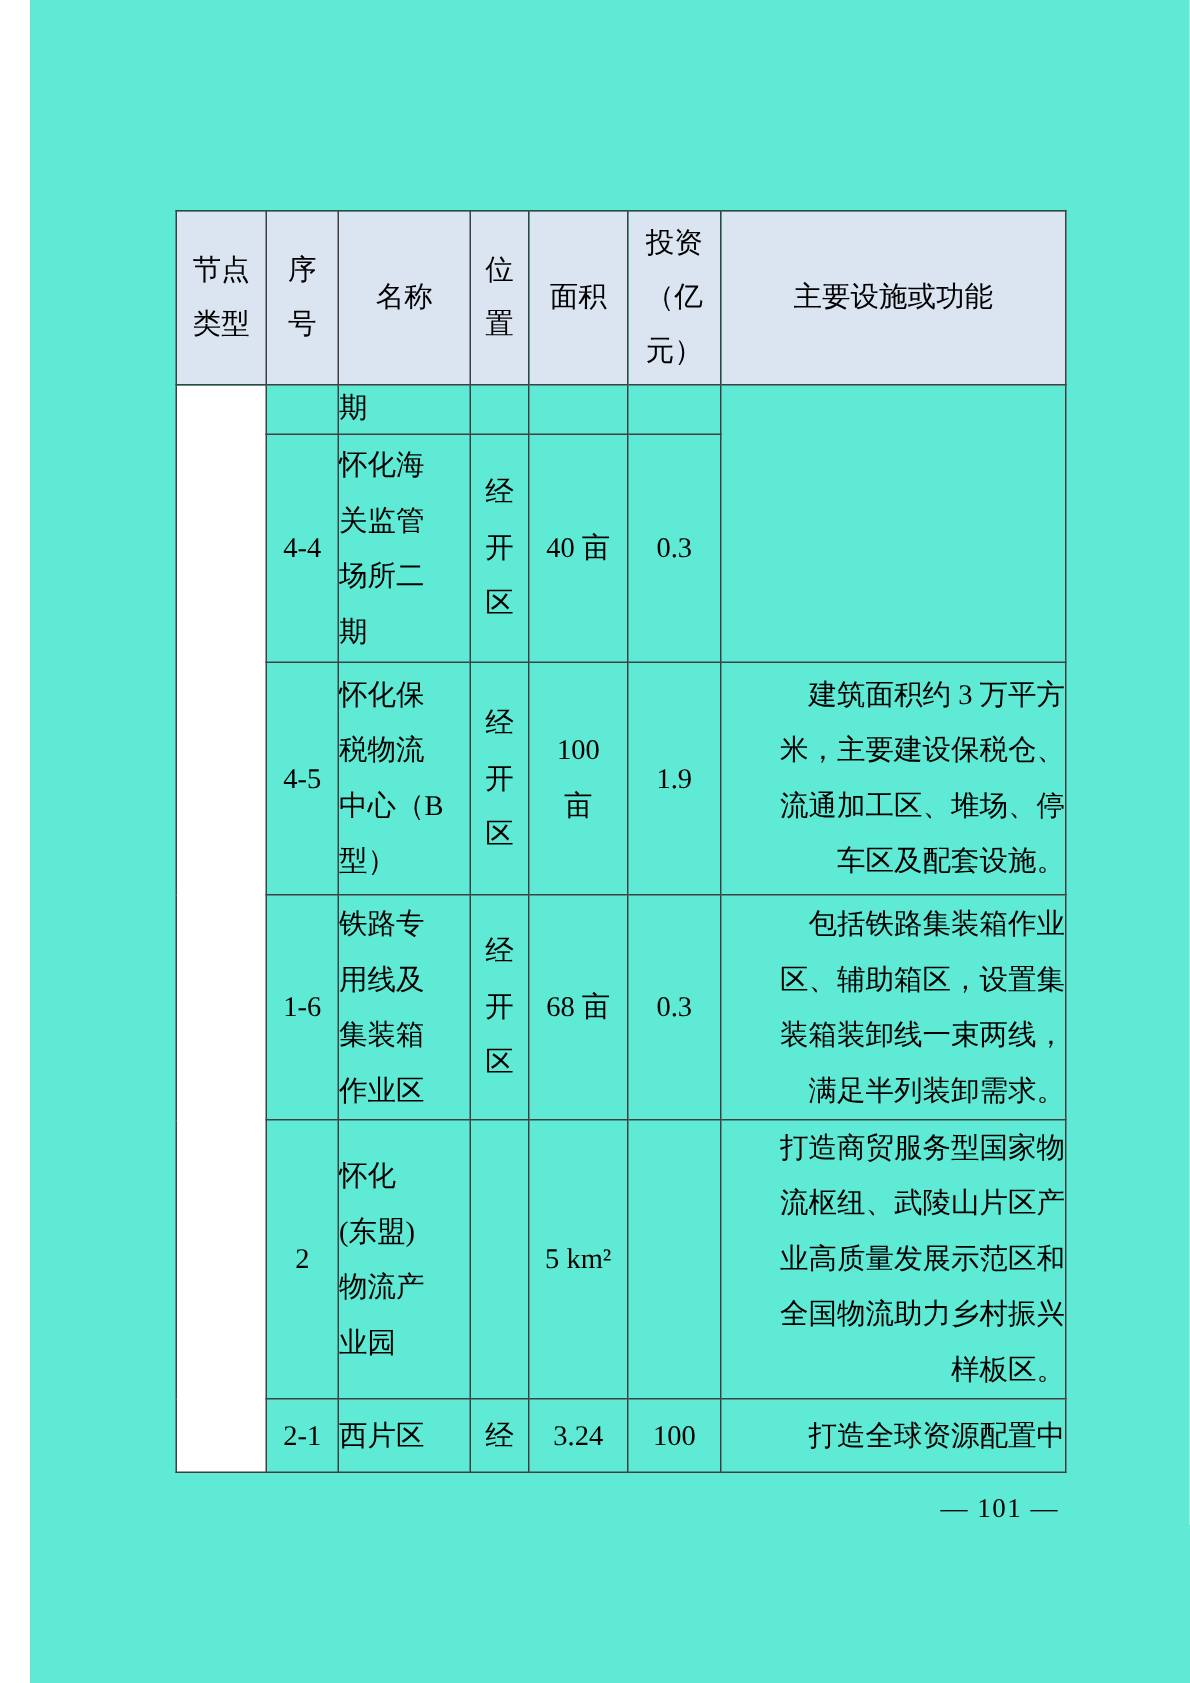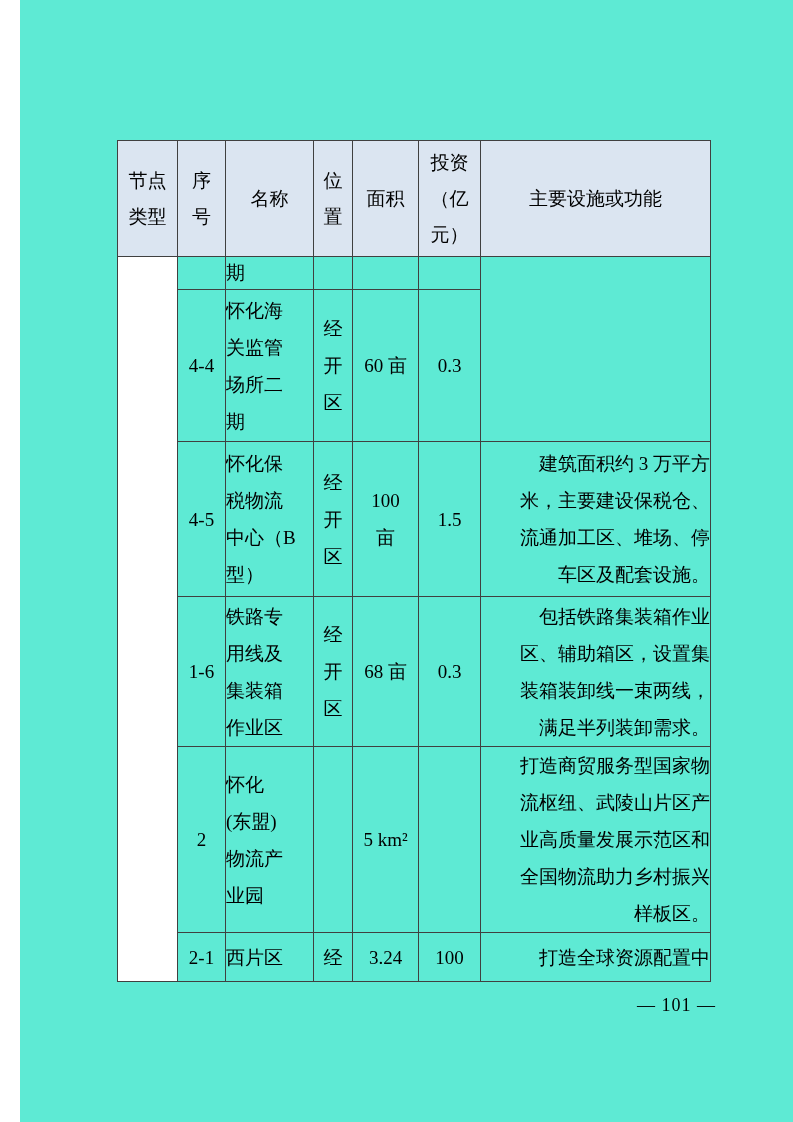--- a/index.html
+++ b/index.html
@@ -66,21 +66,21 @@
   tr.r-cont { height: 33px; }
   tr.r-cont td { line-height: 30px; }
   tr.r-14 { height: 152px; }
   tr.r-15 { height: 155px; }
   tr.r-16 { height: 150px; }
   tr.r-2  { height: 185px; }
   tr.r-21 { height: 49px; }
   .page-number {
     position: absolute;
     top: 991px;
-    right: 97px;
+    right: 107px;
     font-size: 18px;
     line-height: 28px;
     text-align: right;
     letter-spacing: 1px;
   }
 </style>
 </head>
 <body>
 
 <div class="page">
@@ -124,36 +124,36 @@
 
     <tr class="r-14">
       <td class="c-seq">4-4</td>
       <td class="c-name">怀化海
 关监管
 场所二
 期</td>
       <td class="c-loc">经
 开
 区</td>
-      <td class="c-area">60 亩</td>
+      <td class="c-area">40 亩</td>
       <td class="c-inv">0.3</td>
     </tr>
 
     <tr class="r-15">
       <td class="c-seq">4-5</td>
       <td class="c-name">怀化保
 税物流
 中心（B
 型）</td>
       <td class="c-loc">经
 开
 区</td>
       <td class="c-area">100
 亩</td>
-      <td class="c-inv">1.5</td>
+      <td class="c-inv">1.9</td>
       <td class="c-fac">建筑面积约 3 万平方
 米，主要建设保税仓、
 流通加工区、堆场、停
 车区及配套设施。</td>
     </tr>
 
     <tr class="r-16">
       <td class="c-seq">1-6</td>
       <td class="c-name">铁路专
 用线及

